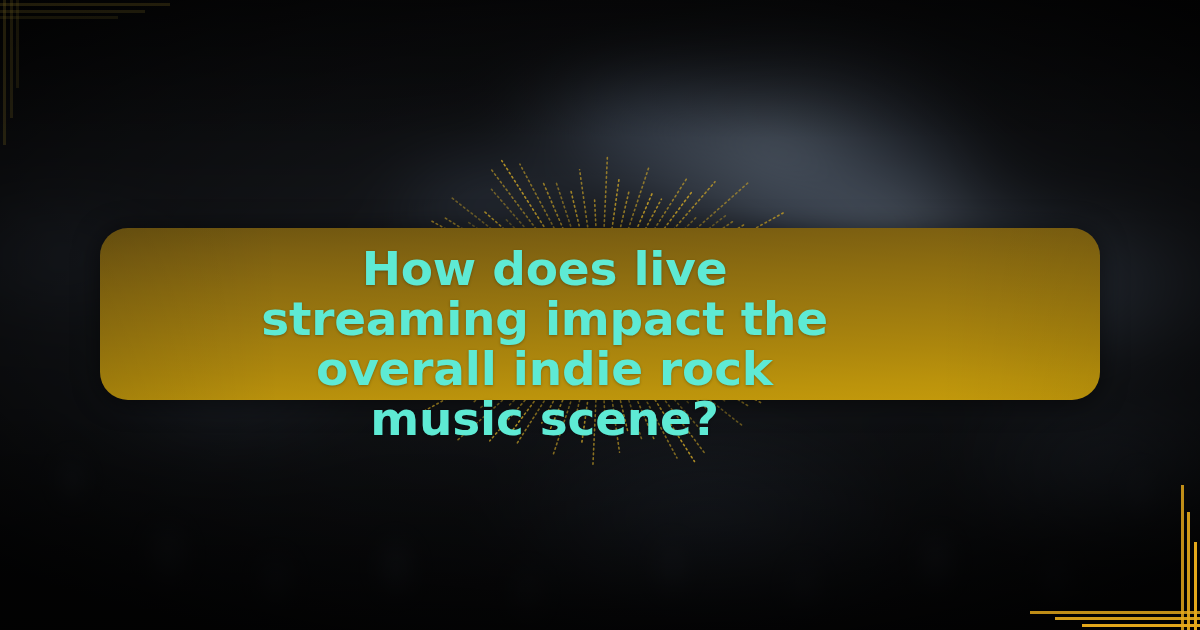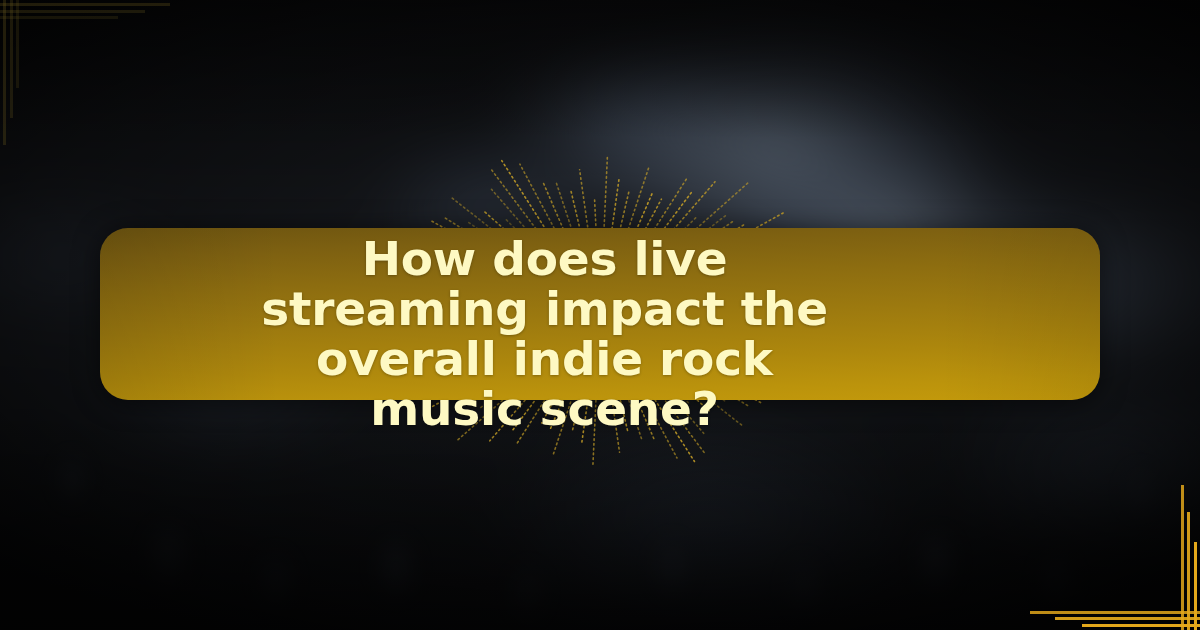--- a/index.html
+++ b/index.html
@@ -105,26 +105,26 @@
     background: linear-gradient(90deg, rgba(0,0,0,0.10) 0%, rgba(0,0,0,0) 18%, rgba(0,0,0,0) 84%, rgba(0,0,0,0.08) 100%);
   }
 
   
   .headline {
     position: absolute;
     left: 100px;
     top: 228px;
     width: 889px;
     text-align: center;
-    color: #fef9c3;
+    color: #5eead4;
     font-size: 47px;
     line-height: 50px;
     font-weight: 600;
     letter-spacing: -0.2px;
-    padding-top: 6px;
+    padding-top: 16px;
     text-shadow: 0 1px 3px rgba(0,0,0,0.28);
     white-space: pre-line;
   }
 </style>
 </head>
 <body>
 
 <div id="stage">
 
   <div class="bg-base"></div>

